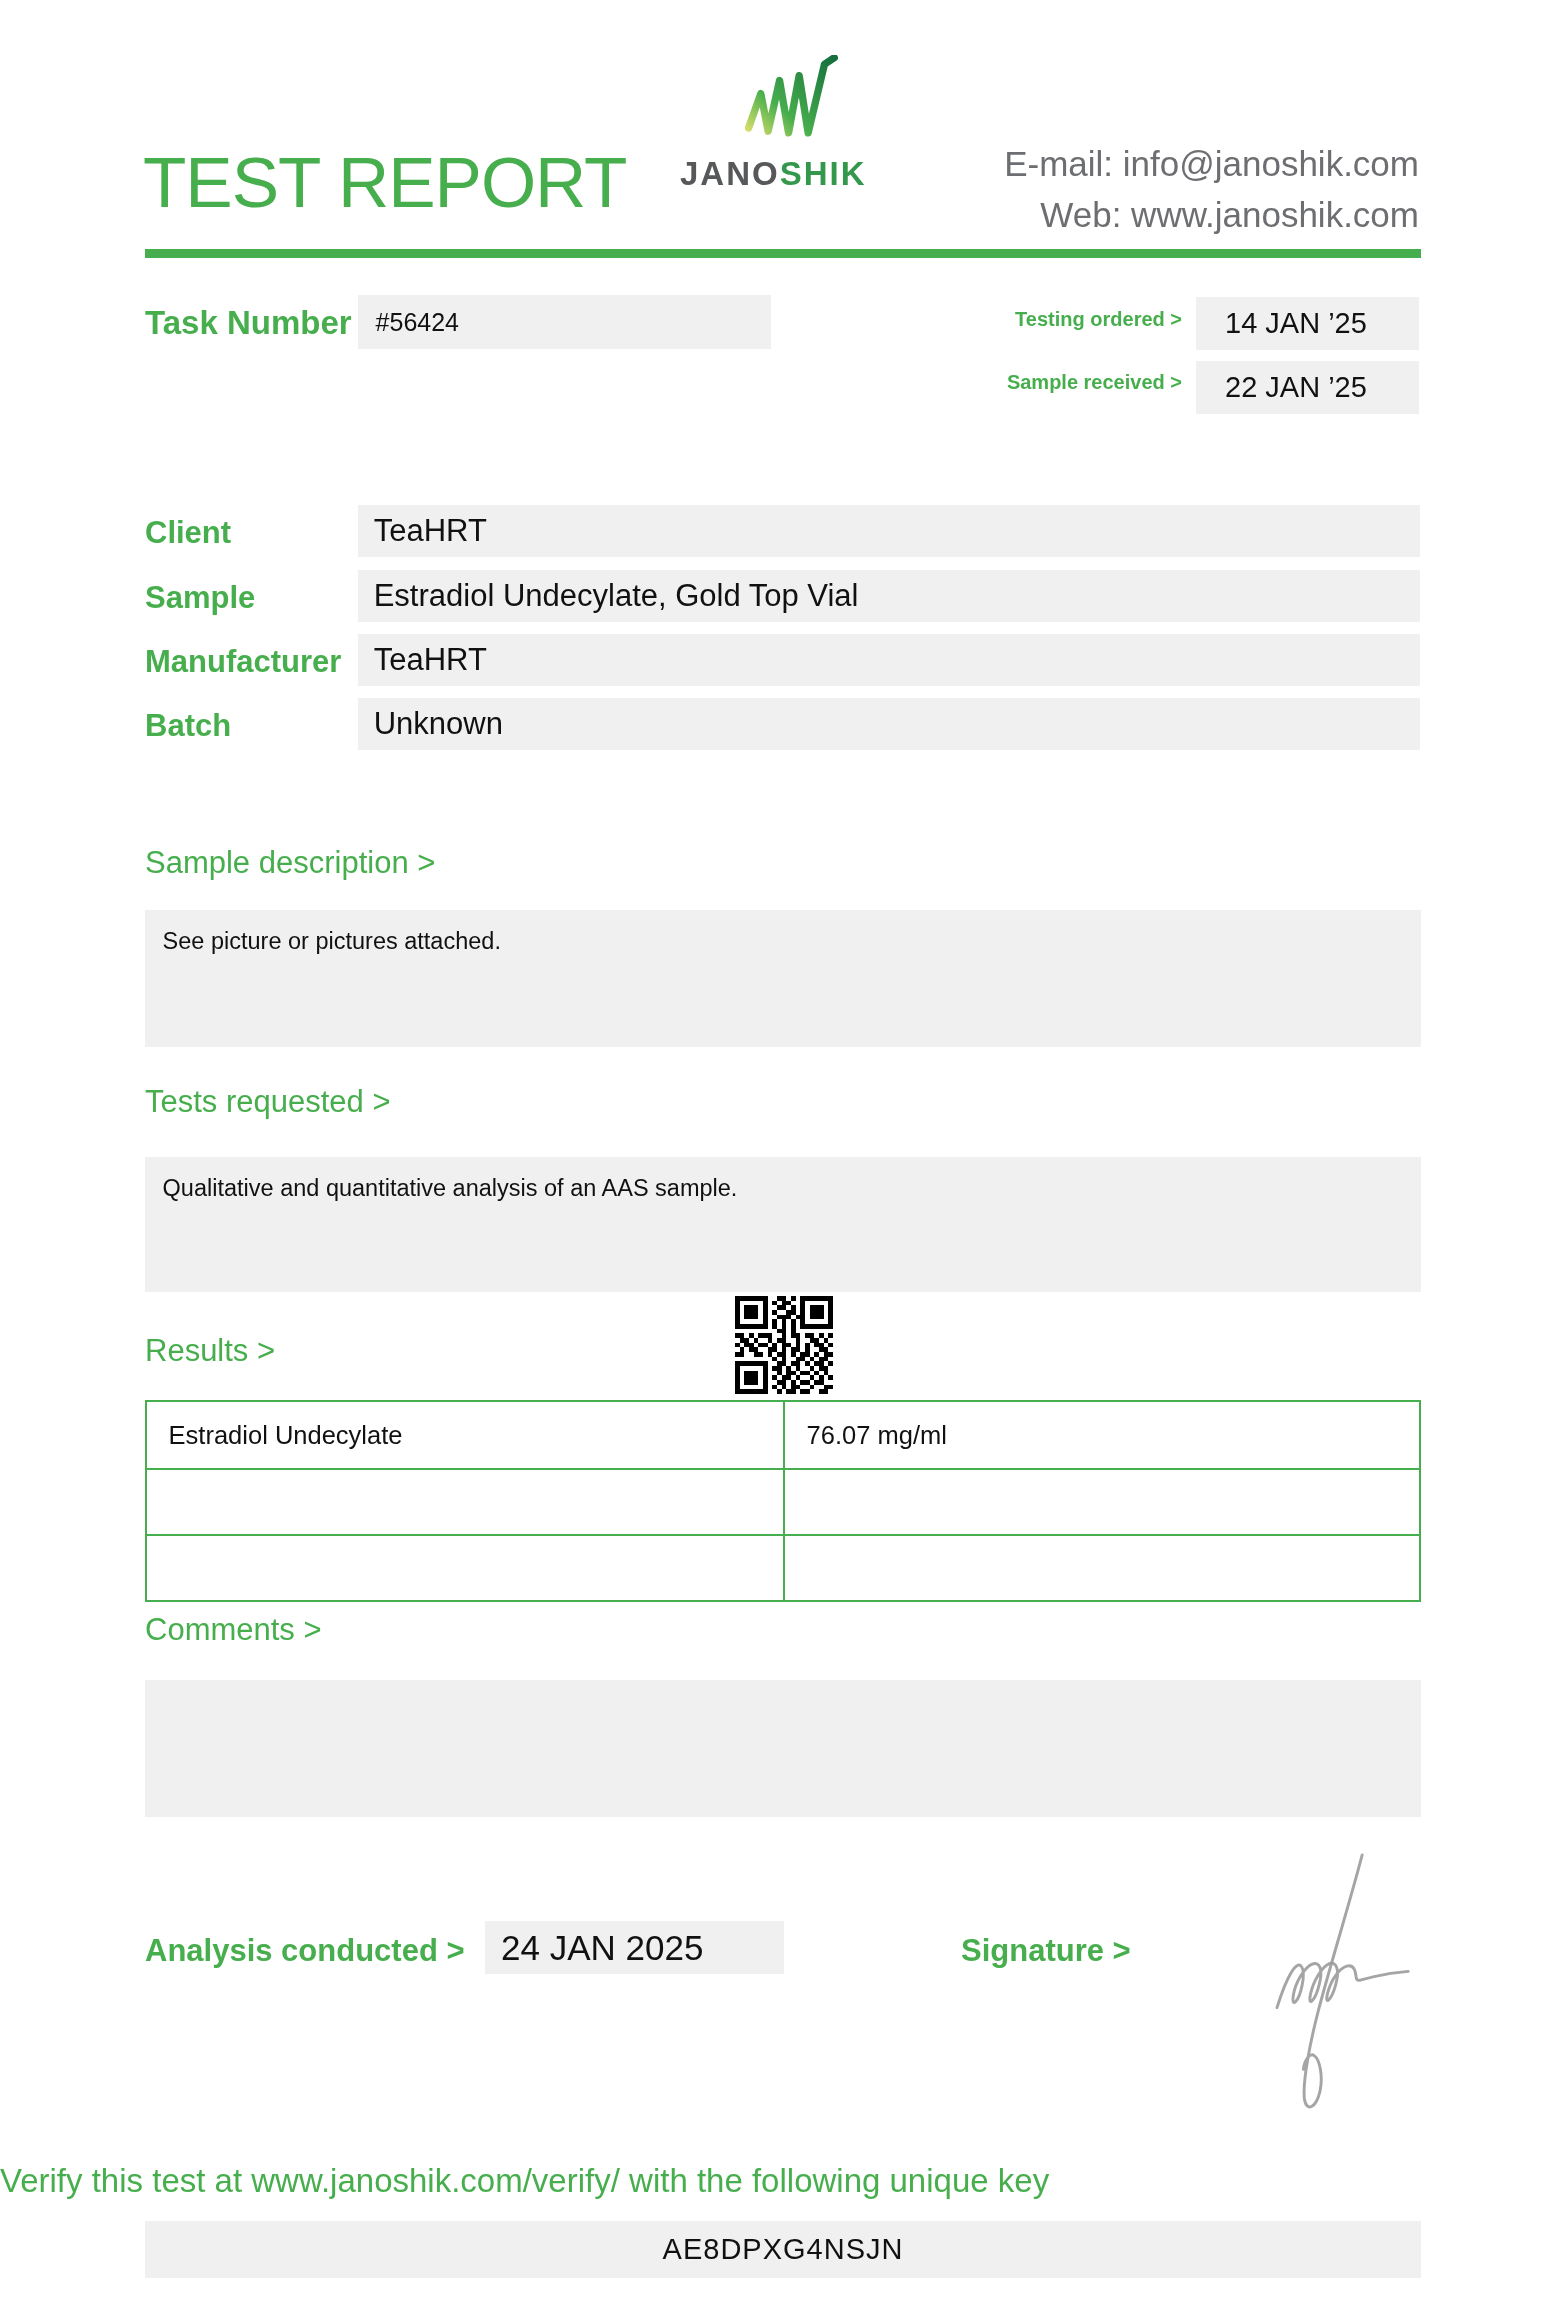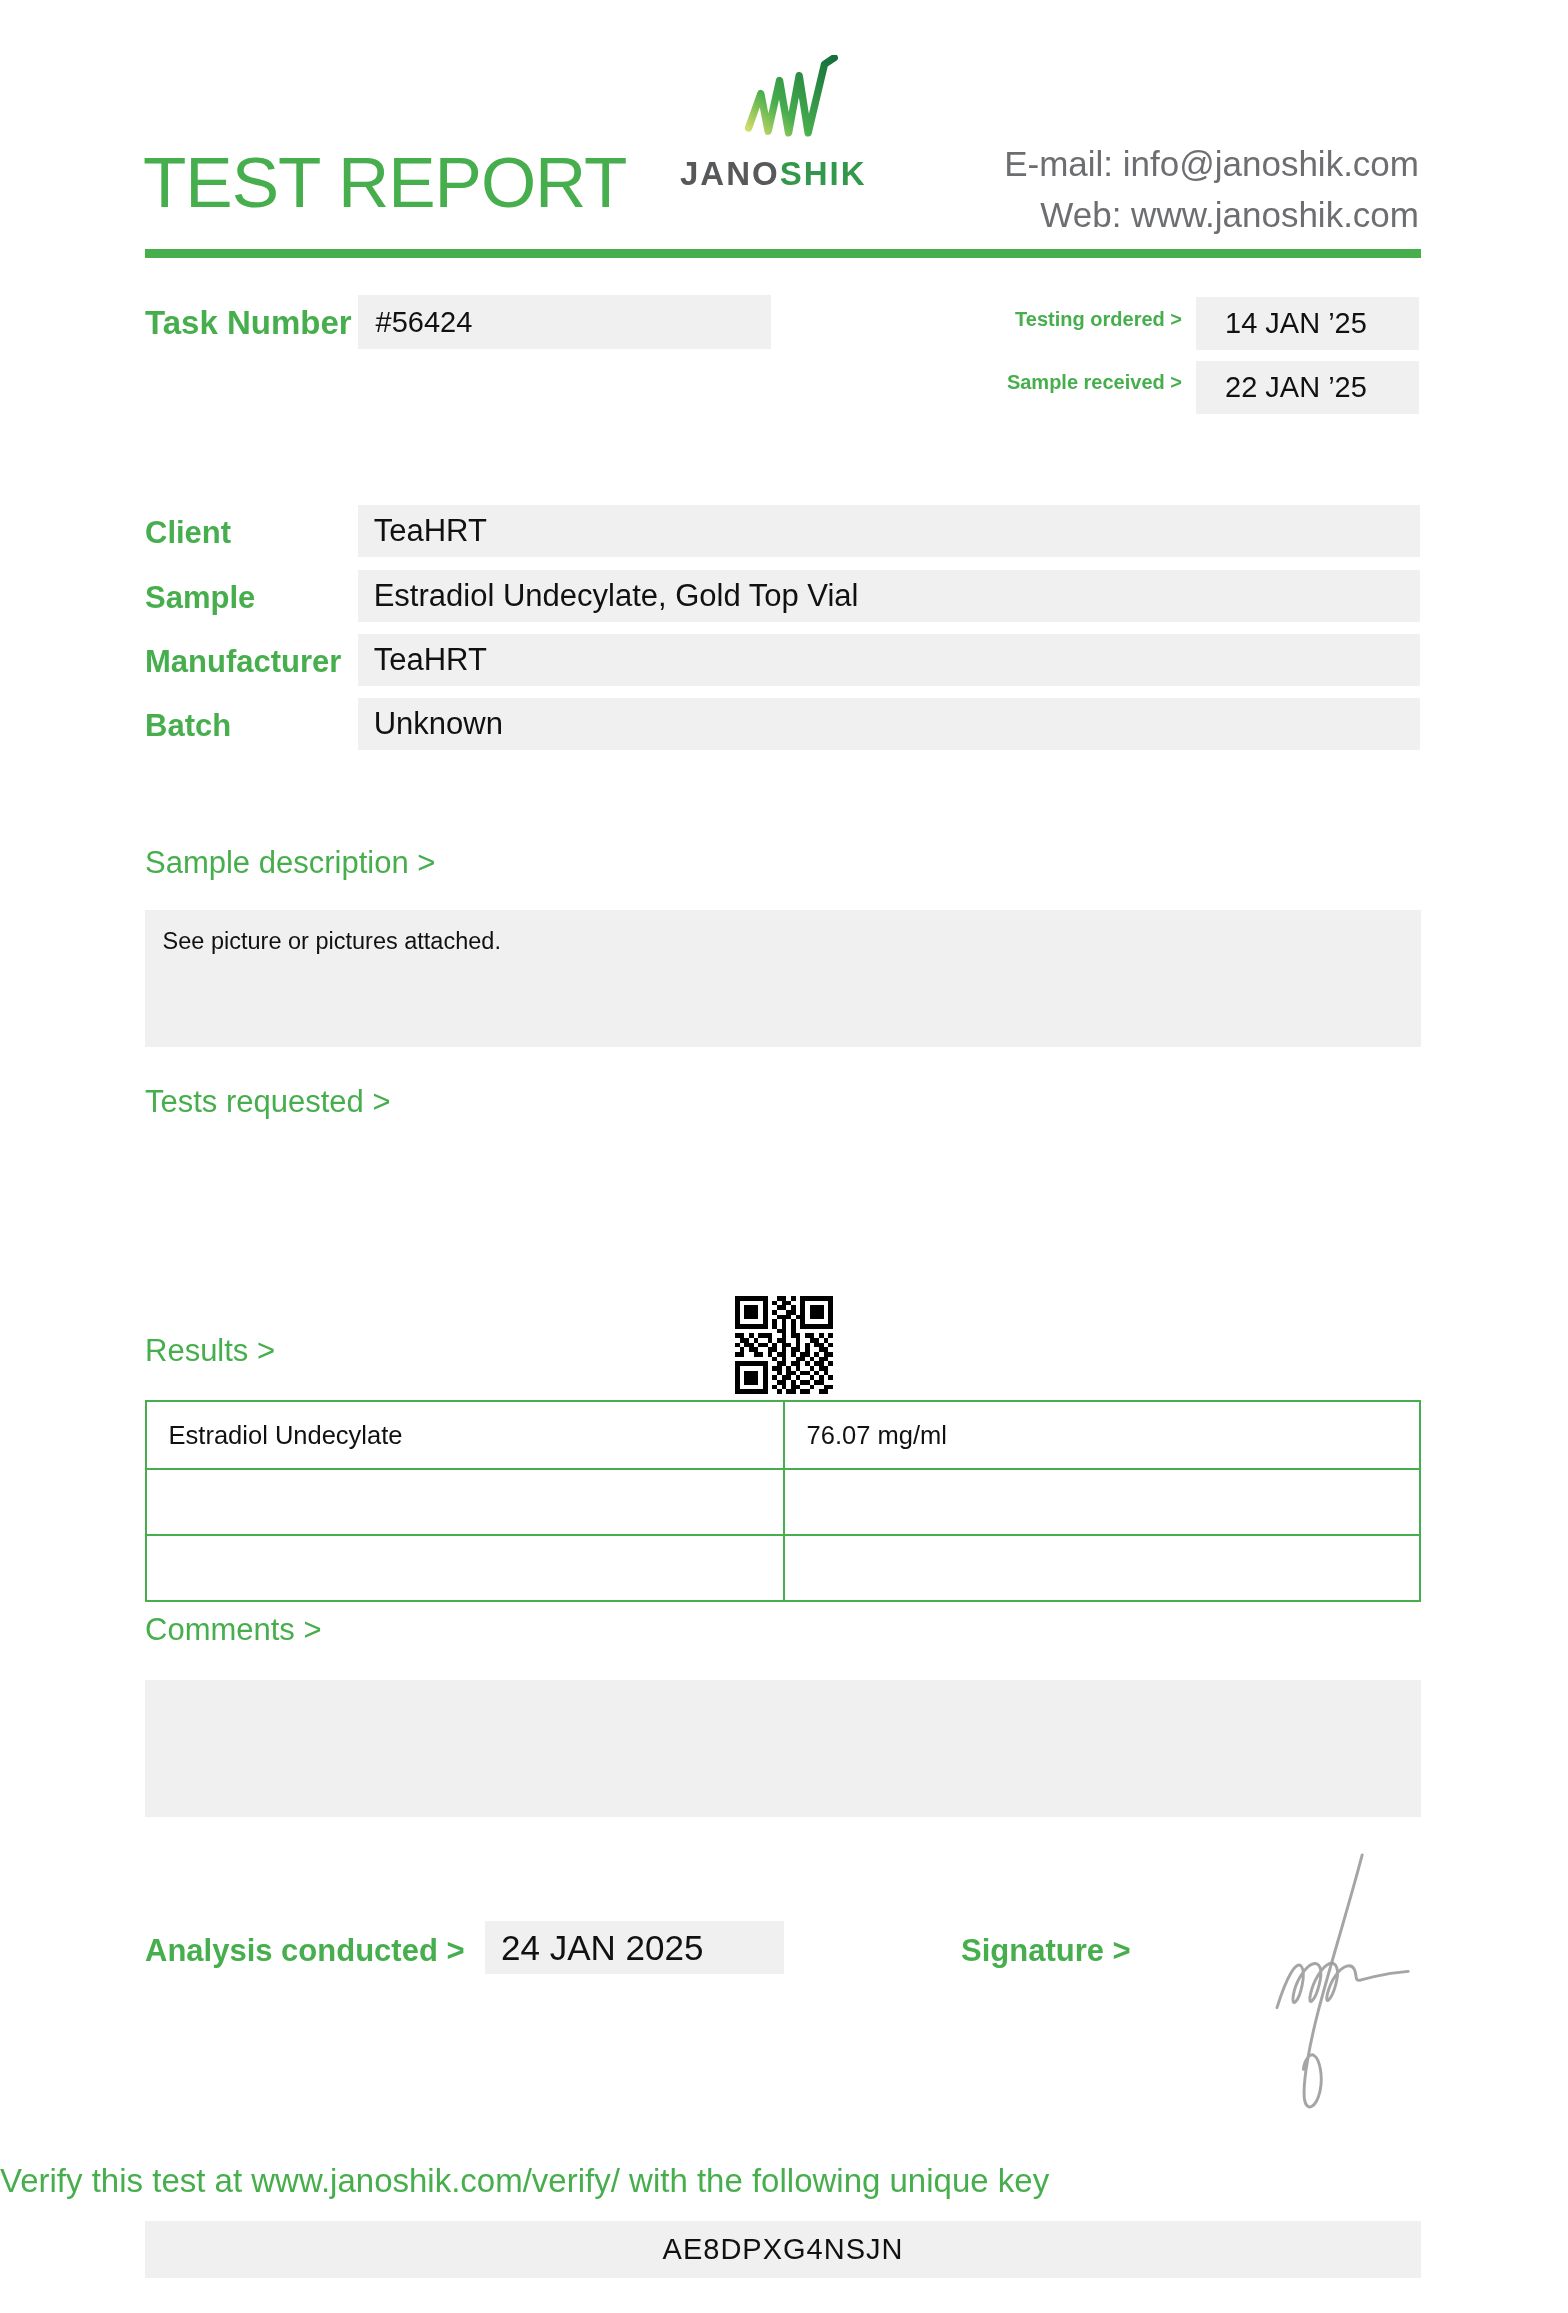--- a/index.html
+++ b/index.html
@@ -24,21 +24,21 @@
   .logo-word .green{color:#33984b}
 
   .contact{position:absolute;right:149px;top:139px;text-align:right;color:var(--muted);font-size:35px;line-height:1.45;white-space:nowrap}
 
   .divider{position:absolute;left:145px;top:249px;width:1276px;height:8.8px;background:var(--accent)}
 
   .green-label{position:absolute;color:var(--accent);font-weight:700;white-space:nowrap}
   .gray-box{position:absolute;background:var(--boxbg);color:var(--text);white-space:nowrap}
 
   .task-label{left:145px;top:304px;font-size:33px}
-  .task-box{left:358px;top:295px;width:413px;height:54px;font-size:29px;line-height:54px;padding-left:17.6px}
+  .task-box{left:358px;top:295px;width:413px;height:54px;font-size:25px;line-height:54px;padding-left:17.6px}
 
   .date-label{width:378px;text-align:right;font-size:20px}
   .ordered-label{left:804px;top:308px}
   .received-label{left:804px;top:371px}
   .date-box{left:1196px;width:223px;height:53px;font-size:29px;line-height:53px;padding-left:29px}
   .ordered-box{top:297px}
   .received-box{top:361px}
 
   .field-label{left:145px;font-size:31px}
   .field-bar{left:358px;width:1062px;height:52px;font-size:31px;line-height:52px;padding-left:15.7px}
@@ -113,20 +113,23 @@
 
   <div class="green-label field-label" style="top:708px">Batch</div>
   <div class="gray-box field-bar" style="top:698px">Unknown</div>
 
   <div class="h2" style="top:845px">Sample description &gt;</div>
   <div class="body-box" style="top:910px;height:137px">
     <span>See picture or pictures attached.</span>
   </div>
 
   <div class="h2" style="top:1084px">Tests requested &gt;</div>
+  <div class="body-box" style="top:1157px;height:135px">
+    <span>Qualitative and quantitative analysis of an AAS sample.</span>
+  </div>
 
   <div class="qr">
       <div class="on"></div>
       <div class="on"></div>
       <div class="on"></div>
       <div class="on"></div>
       <div class="on"></div>
       <div class="on"></div>
       <div class="on"></div>
       <div></div>

